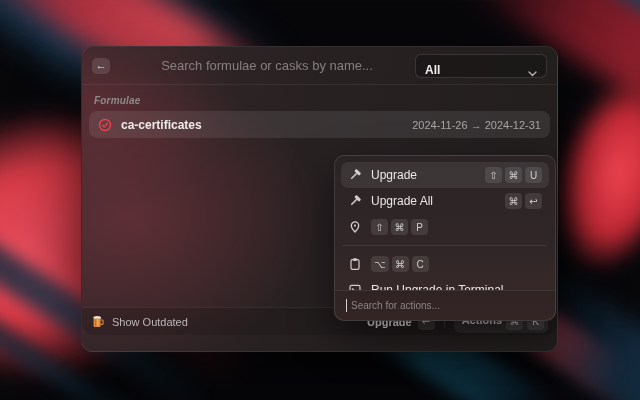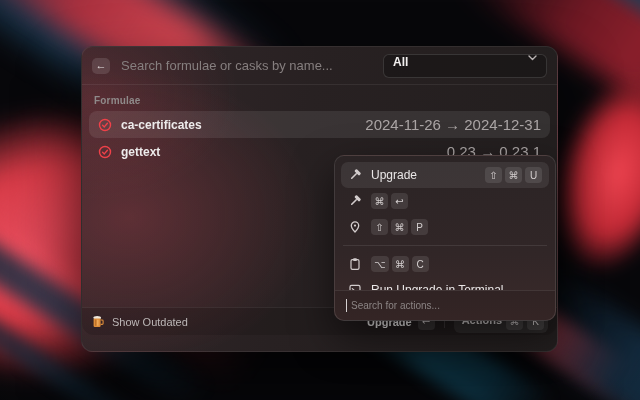--- a/index.html
+++ b/index.html
@@ -47,32 +47,32 @@
     border:1px solid rgba(255,255,255,.07);
     box-shadow:0 28px 60px rgba(0,0,0,.65);
     box-sizing:border-box;
   }
   .win-header{height:38px;display:flex;align-items:center;padding:0 10px;
     border-bottom:1px solid rgba(255,255,255,.07);box-sizing:border-box;}
   .back-btn{width:18px;height:16px;border-radius:5px;background:rgba(255,255,255,.12);
     display:flex;align-items:center;justify-content:center;color:#e4e0e0;font-size:11px;line-height:1;
     margin-right:9px;flex:0 0 auto;}
   .search-input{flex:1;background:transparent;border:none;outline:none;color:#ece9e9;
-    font-size:13px;font-family:inherit;}
+    font-size:13px;font-family:inherit;text-align:center;}
   .search-input::placeholder{color:#867f7f;}
-  .filter-dd{width:164px;height:24px;border:1px solid rgba(255,255,255,.13);border-radius:6px;
-    background:rgba(18,16,16,.45);display:flex;align-items:flex-start;padding:0 9px;box-sizing:border-box;flex:0 0 auto;}
+  .filter-dd{width:132px;height:24px;border:1px solid rgba(255,255,255,.13);border-radius:6px;
+    background:rgba(18,16,16,.45);display:flex;align-items:flex-end;padding:0 9px;box-sizing:border-box;flex:0 0 auto;}
   .filter-dd .dd-label{color:#f2efef;font-size:12px;font-weight:700;flex:1;}
   .win-body{padding:6px 7px 0;}
-  .section-label{font-size:10px;font-weight:700;color:#8f8a8a;margin:4px 5px 5px;letter-spacing:.2px;}
+  .section-label{font-size:10px;font-weight:700;color:#8f8a8a;margin:4px 5px 5px;letter-spacing:.2px;font-style:italic;}
   .row{height:27px;display:flex;align-items:center;gap:9px;padding:0 9px;border-radius:8px;}
   .row.selected{background:rgba(255,255,255,.085);}
   .row .name{font-size:12px;font-weight:600;color:#edebeb;}
   .row .spacer{flex:1;}
-  .row .value{font-size:15px;color:#aba5a5;}
+  .row .value{font-size:11px;color:#aba5a5;}
   .icon14{width:14px;height:14px;flex:0 0 auto;display:block;}
   
   .win-footer{position:absolute;left:0;right:0;bottom:16px;height:28px;
     border-top:1px solid rgba(255,255,255,.07);display:flex;align-items:center;
     padding:0 9px;box-sizing:border-box;border-radius:0 0 12px 12px;background:rgba(15,12,12,.18);}
   .brew-icon{width:14px;height:14px;flex:0 0 auto;}
   .footer-label{font-size:11px;color:#bcb7b7;margin-left:7px;}
   .footer-right{margin-left:auto;display:flex;align-items:center;gap:6px;}
   .primary-label{font-size:11px;font-weight:700;color:#ebe8e8;}
   .vsep{width:1px;height:13px;background:rgba(255,255,255,.12);margin:0 3px;}
@@ -141,29 +141,20 @@
       <div class="row selected">
         <svg class="icon14" viewBox="0 0 14 14">
           <circle cx="7" cy="7" r="5.5" fill="none" stroke="#ef4149" stroke-width="1.4"></circle>
           <path d="M4.6 7.3l1.7 1.6 3.1-3.6" fill="none" stroke="#ef4149" stroke-width="1.4" stroke-linecap="round" stroke-linejoin="round"></path>
         </svg>
         <span class="name">ca-certificates</span>
         <span class="spacer"></span>
         <span class="value">2024-11-26 → 2024-12-31</span>
       </div>
 
-      <div class="row">
-        <svg class="icon14" viewBox="0 0 14 14">
-          <circle cx="7" cy="7" r="5.5" fill="none" stroke="#ef4149" stroke-width="1.4"></circle>
-          <path d="M4.6 7.3l1.7 1.6 3.1-3.6" fill="none" stroke="#ef4149" stroke-width="1.4" stroke-linecap="round" stroke-linejoin="round"></path>
-        </svg>
-        <span class="name">gettext</span>
-        <span class="spacer"></span>
-        <span class="value">0.23 → 0.23.1</span>
-      </div>
 
     </div>
 
     <div class="win-footer">
       <svg class="brew-icon" viewBox="0 0 14 14">
         <path d="M2.8 2.4h7v1.2h-7z" fill="#f0e8dc"></path>
         <ellipse cx="6.2" cy="2.6" rx="3.8" ry="1.7" fill="#f0e8dc"></ellipse>
         <rect x="2.6" y="3.4" width="7" height="8.6" rx="1.2" fill="#dd8d3a"></rect>
         <rect x="4.1" y="4.6" width="1.1" height="6.2" rx=".5" fill="#b96f28"></rect>
         <rect x="6.3" y="4.6" width="1.1" height="6.2" rx=".5" fill="#f2b566"></rect>
@@ -201,20 +192,21 @@
         </span>
       </div>
 
       <div class="menu-item">
         <svg class="icon14" viewBox="0 0 14 14">
           <g transform="rotate(45 7 7)" fill="#d2cccc">
             <rect x="3.6" y="1.6" width="6.8" height="3.1" rx="1.1"></rect>
             <rect x="6.2" y="4.4" width="1.6" height="8" rx="0.8"></rect>
           </g>
         </svg>
+        <span class="label">Upgrade All</span>
         <span class="keys">
           <span class="key">⌘</span>
           <span class="key">↩</span>
         </span>
       </div>
 
       <div class="menu-item">
         <svg class="icon14" viewBox="0 0 14 14">
           <path d="M7 1.9c-2.1 0-3.7 1.6-3.7 3.7 0 2.7 3.7 6.4 3.7 6.4s3.7-3.7 3.7-6.4C10.7 3.5 9.1 1.9 7 1.9z" fill="none" stroke="#d2cccc" stroke-width="1.3" stroke-linejoin="round"></path>
           <circle cx="7" cy="5.6" r="1.1" fill="#d2cccc"></circle>

